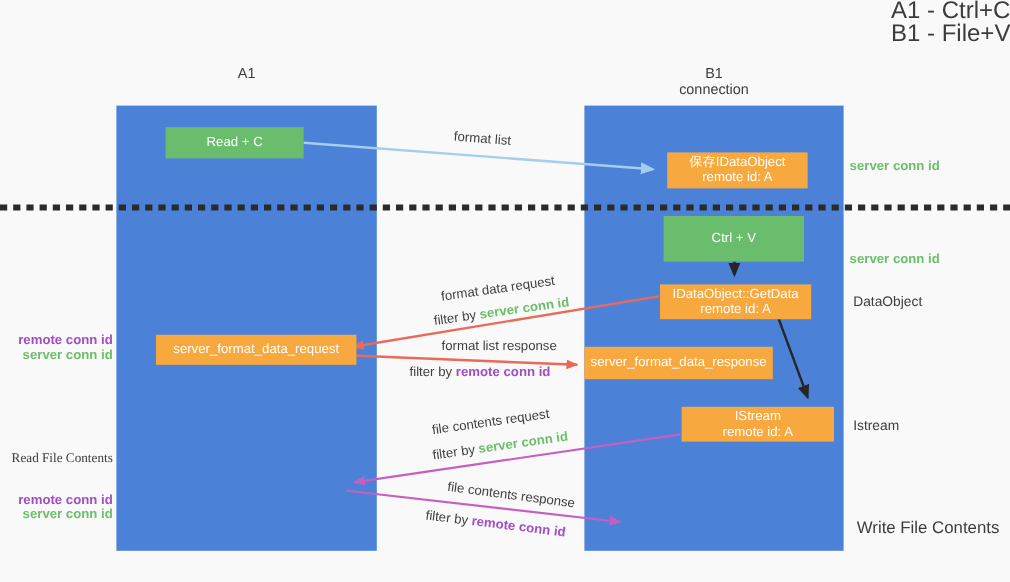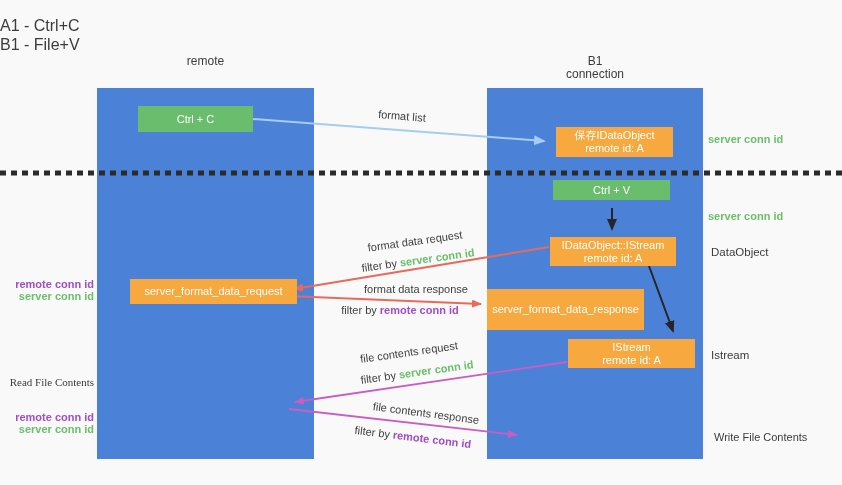--- a/index.html
+++ b/index.html
@@ -3,22 +3,22 @@
 <meta charset="utf-8">
 <style>
   * { margin:0; padding:0; box-sizing:border-box; }
   html,body { background:#f9f9f9; }
   .canvas {
     position:relative; width:842px; height:485px;
     background:#f9f9f9; overflow:hidden;
     font-family:"Liberation Sans", sans-serif;
   }
   .abs { position:absolute; }
-  .title { top:16px; left:0; width:100%; text-align:left;
-           font-size:16px; line-height:19px; color:#3c3c3c; z-index:3; }
+  .title { top:0; left:0; width:100%; text-align:right;
+           font-size:20px; line-height:19px; color:#3c3c3c; z-index:3; }
   .lane { background:#4b82d7; z-index:1; }
   .lane-header { text-align:center; font-size:12px; line-height:13px; color:#3c3c3c; z-index:3; }
   .node { color:#ffffff; text-align:center; font-size:11px; line-height:13px;
           display:flex; flex-direction:column; justify-content:center; z-index:3; }
   .green-node  { background:#6abd6d; }
   .orange-node { background:#f7a93f; }
   .flow-label { font-size:11px; color:#3f3f3f; white-space:nowrap; z-index:3; }
   .side-label { font-size:11px; color:#3c3c3c; white-space:nowrap; z-index:3; }
   .conn-stack { font-size:11px; line-height:12px; font-weight:bold; text-align:right; z-index:3; }
   .left-col   { width:94px; text-align:right; }
@@ -30,21 +30,21 @@
 <body>
 
 <div class="canvas">
 
   <div class="abs title">
     <div>A1 - Ctrl+C</div>
     <div>B1 - File+V</div>
   </div>
 
   <div class="abs lane-header" style="left:97px;top:55px;width:217px;">
-    <div>remote</div>
+    <div>A1</div>
   </div>
   <div class="abs lane-header" style="left:487px;top:55px;width:216px;">
     <div>B1</div>
     <div>connection</div>
   </div>
 
   <div class="abs lane" style="left:97px;top:88px;width:217px;height:371px;"></div>
   <div class="abs lane" style="left:487px;top:88px;width:216px;height:371px;"></div>
 
   <svg class="abs overlay" width="842" height="485">
@@ -66,79 +66,79 @@
     <line x1="253" y1="119" x2="544" y2="141" stroke="#a5cdee" stroke-width="2" marker-end="url(#mblue)"></line>
     <line x1="612" y1="208" x2="612" y2="229" stroke="#262626" stroke-width="2" marker-end="url(#mblack)"></line>
     <line x1="649" y1="266" x2="673" y2="331" stroke="#262626" stroke-width="2" marker-end="url(#mblack)"></line>
     <line x1="549" y1="247" x2="294" y2="289" stroke="#e96a5b" stroke-width="2" marker-end="url(#mred)"></line>
     <line x1="288" y1="296" x2="481" y2="304" stroke="#e96a5b" stroke-width="2" marker-end="url(#mred)"></line>
     <line x1="567" y1="362" x2="295" y2="402" stroke="#c75fc3" stroke-width="1.8" marker-end="url(#mmag)"></line>
     <line x1="289" y1="409" x2="517" y2="435" stroke="#c75fc3" stroke-width="1.8" marker-end="url(#mmag)"></line>
   </svg>
 
   <div class="abs node green-node" style="left:138px;top:106px;width:115px;height:26px;">
-    <div>Ctrl + C</div>
+    <div>Read + C</div>
   </div>
 
   <div class="abs node orange-node" style="left:556px;top:127px;width:117px;height:30px;">
     <div>保存IDataObject</div>
     <div>remote id: A</div>
   </div>
 
-  <div class="abs node green-node" style="left:553px;top:180px;width:117px;height:20px;">
+  <div class="abs node green-node" style="left:553px;top:180px;width:117px;height:38px;">
     <div>Ctrl + V</div>
   </div>
 
   <div class="abs node orange-node" style="left:550px;top:237px;width:126px;height:29px;">
-    <div>IDataObject::IStream</div>
+    <div>IDataObject::GetData</div>
     <div>remote id: A</div>
   </div>
 
   <div class="abs node orange-node" style="left:130px;top:279px;width:167px;height:25px;">
     <div>server_format_data_request</div>
   </div>
 
-  <div class="abs node orange-node" style="left:487px;top:289px;width:157px;height:41px;">
+  <div class="abs node orange-node" style="left:487px;top:289px;width:157px;height:27px;">
     <div>server_format_data_response</div>
   </div>
 
   <div class="abs node orange-node" style="left:568px;top:339px;width:127px;height:29px;">
     <div>IStream</div>
     <div>remote id: A</div>
   </div>
 
 
 
   <div class="abs flow-label" style="left:402px;top:116px;transform:translate(-50%,-50%) rotate(4.5deg);">format list</div>
 
   <div class="abs flow-label" style="left:415px;top:241px;transform:translate(-50%,-50%) rotate(-8deg);">format data request</div>
 
   <div class="abs flow-label" style="left:418px;top:260px;transform:translate(-50%,-50%) rotate(-8deg);"><span>filter by</span>
     <span class="green-text">server conn id</span></div>
 
-  <div class="abs flow-label" style="left:416px;top:289px;transform:translate(-50%,-50%);">format data response</div>
+  <div class="abs flow-label" style="left:416px;top:289px;transform:translate(-50%,-50%);">format list response</div>
 
   <div class="abs flow-label" style="left:400px;top:310px;transform:translate(-50%,-50%);"><span>filter by</span>
     <span class="purple-text">remote conn id</span></div>
 
   <div class="abs flow-label" style="left:409px;top:352px;transform:translate(-50%,-50%) rotate(-8deg);">file contents request</div>
 
   <div class="abs flow-label" style="left:417px;top:372px;transform:translate(-50%,-50%) rotate(-8deg);"><span>filter by</span>
     <span class="green-text">server conn id</span></div>
 
   <div class="abs flow-label" style="left:426px;top:413px;transform:translate(-50%,-50%) rotate(7.5deg);">file contents response</div>
 
   <div class="abs flow-label" style="left:413px;top:437px;transform:translate(-50%,-50%) rotate(7deg);"><span>filter by</span>
     <span class="purple-text">remote conn id</span></div>
 
   <div class="abs side-label green-text" style="left:708px;top:133px;">server conn id</div>
   <div class="abs side-label green-text" style="left:708px;top:210px;">server conn id</div>
   <div class="abs side-label" style="left:711px;top:246px;font-size:11.5px;">DataObject</div>
   <div class="abs side-label" style="left:711px;top:349px;font-size:11.5px;">Istream</div>
-  <div class="abs side-label" style="left:714px;top:431px;font-size:11px;">Write File Contents</div>
+  <div class="abs side-label" style="left:714px;top:431px;font-size:14px;">Write File Contents</div>
 
   <div class="abs conn-stack left-col" style="top:278px;left:0;">
     <div class="purple-text">remote conn id</div>
     <div class="green-text">server conn id</div>
   </div>
   <div class="abs side-label left-col" style="top:376px;left:0;font-family:Liberation Serif, serif;">Read File Contents</div>
   <div class="abs conn-stack left-col" style="top:411px;left:0;">
     <div class="purple-text">remote conn id</div>
     <div class="green-text">server conn id</div>
   </div>

